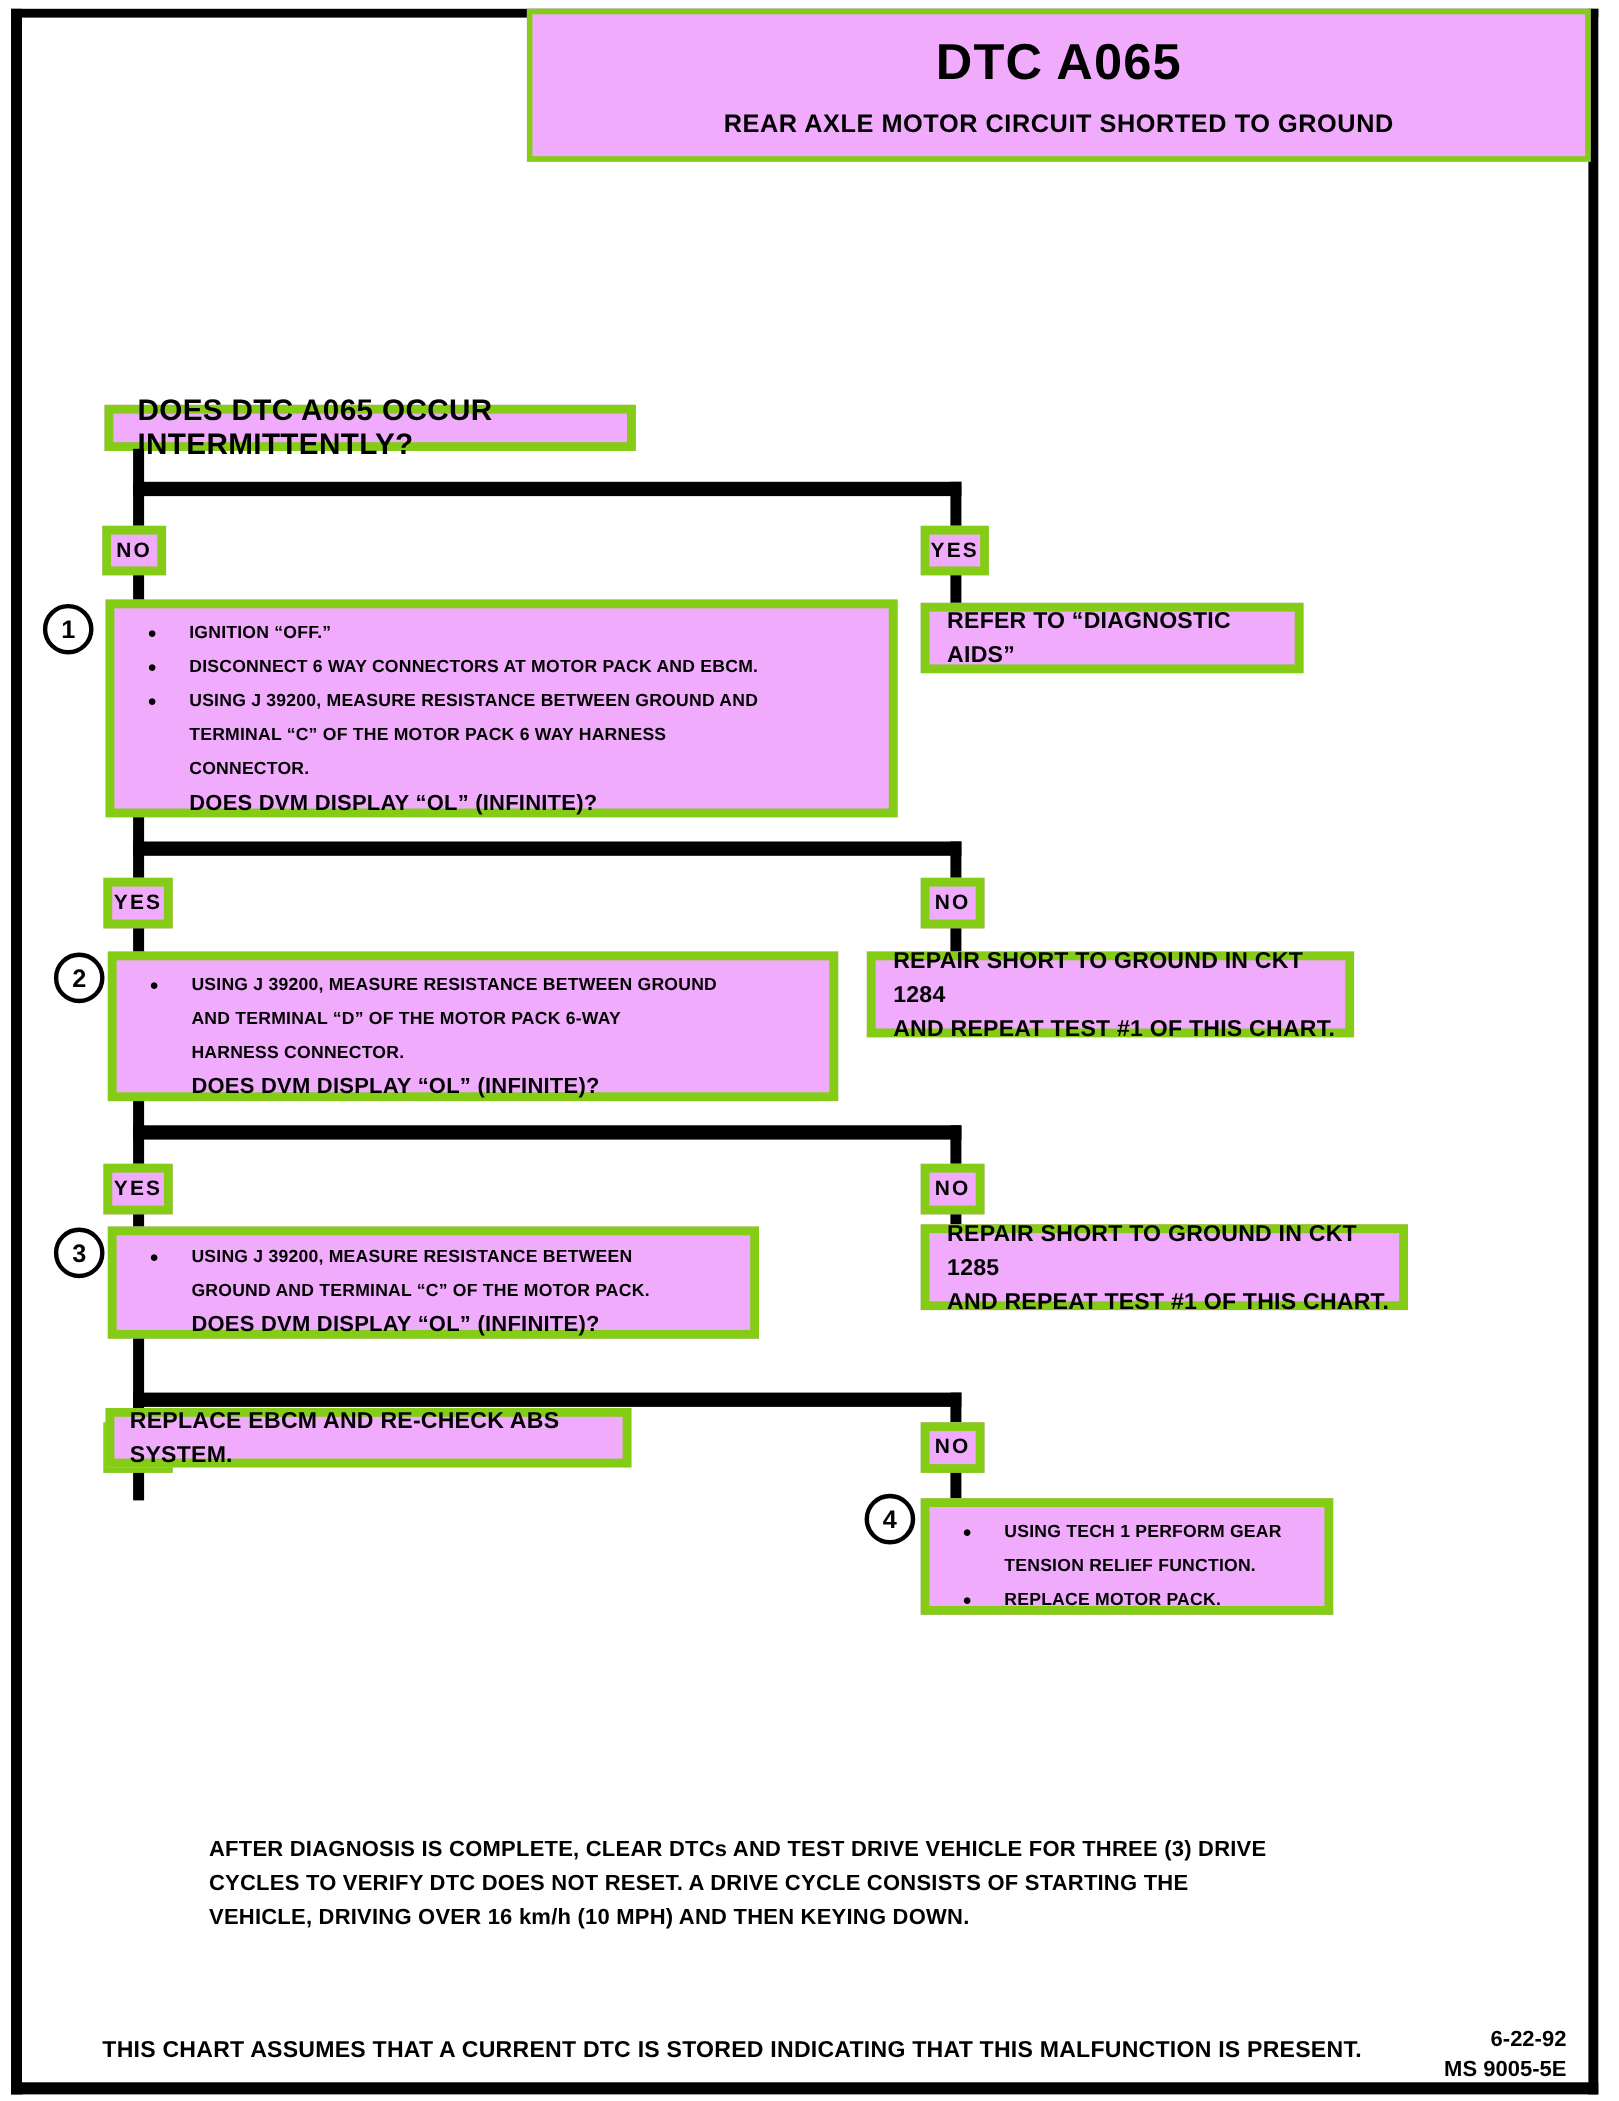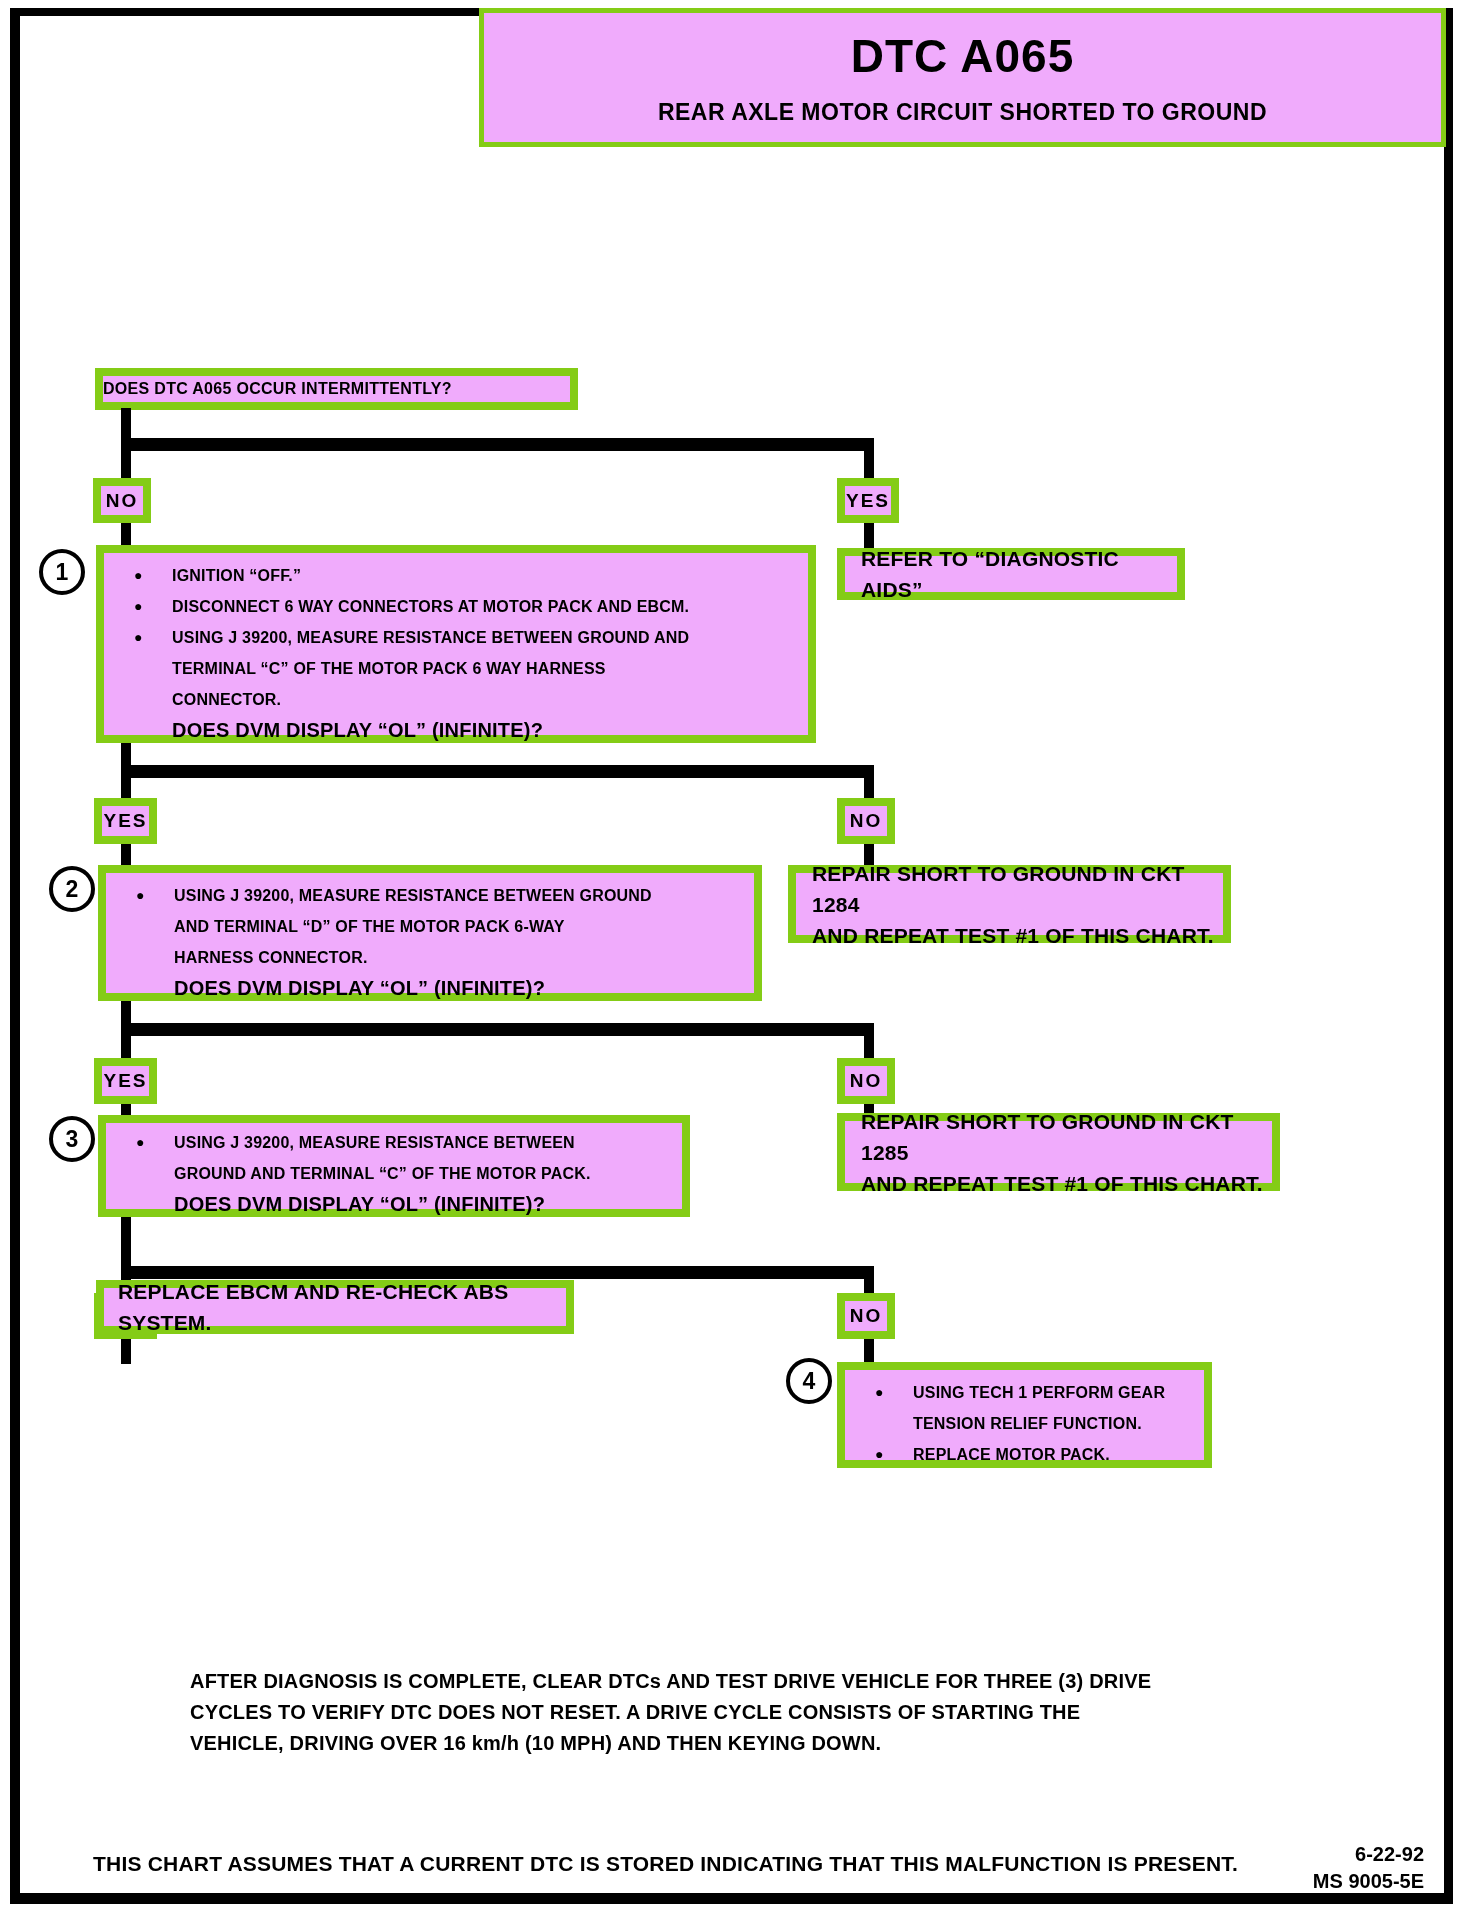--- a/index.html
+++ b/index.html
@@ -3,21 +3,21 @@
 <meta charset="utf-8">
 <style>
   html,body{margin:0;padding:0;background:#ffffff;}
   .page{position:relative;width:1472px;height:1910px;background:#ffffff;
         font-family:"Liberation Sans",sans-serif;font-weight:bold;color:#000;overflow:hidden;}
   .line{position:absolute;background:#000;}
   .box{position:absolute;box-sizing:border-box;border:8px solid #84cc16;background:#f0abfc;}
   .titlebox{border-width:5px;display:flex;flex-direction:column;justify-content:space-evenly;align-items:center;}
   .t1{font-size:46px;letter-spacing:1px;}
   .t2{font-size:23px;letter-spacing:0.5px;white-space:nowrap;}
-  .qbox{display:flex;align-items:center;font-size:16px;letter-spacing:0.3px;}
+  .qbox{display:flex;align-items:center;padding-left:22px;font-size:27px;letter-spacing:0.3px;}
   .lbl{display:flex;align-items:center;justify-content:center;font-size:19px;letter-spacing:2px;}
   .step{padding-top:7px;}
   .brow{display:flex;padding-left:30px;}
   .bmark{flex:0 0 38px;font-size:14px;line-height:31px;}
   .btext{flex:1;font-size:16px;line-height:31px;white-space:pre-line;padding-right:16px;letter-spacing:0.2px;}
   .bq{margin-left:68px;font-size:20px;line-height:31px;letter-spacing:0.2px;}
   .action{display:flex;align-items:center;padding-left:16px;font-size:21px;line-height:31px;white-space:pre-line;letter-spacing:0.2px;}
   .circle{position:absolute;box-sizing:border-box;width:46px;height:46px;border:4px solid #000;border-radius:50%;
           background:#fff;display:flex;align-items:center;justify-content:center;font-size:23px;}
   .note{position:absolute;font-size:20px;line-height:31px;white-space:pre-line;letter-spacing:0.2px;}
@@ -63,21 +63,21 @@
     <div class="brow">
       <span class="bmark">●</span>
       <span class="btext">USING J 39200, MEASURE RESISTANCE BETWEEN GROUND AND
 TERMINAL “C” OF THE MOTOR PACK 6 WAY HARNESS
 CONNECTOR.</span>
     </div>
     <div class="bq">DOES DVM DISPLAY “OL” (INFINITE)?</div>
   </div>
   <div class="circle" style="left:39px;top:549px;">1</div>
 
-  <div class="box action" style="left:837px;top:548px;width:348px;height:52px;">REFER TO “DIAGNOSTIC AIDS”</div>
+  <div class="box action" style="left:837px;top:548px;width:348px;height:64px;">REFER TO “DIAGNOSTIC AIDS”</div>
 
   <div class="line" style="left:121px;top:743px;width:10px;height:55px;"></div>
   <div class="line" style="left:121px;top:765px;width:753px;height:13px;"></div>
   <div class="line" style="left:864px;top:765px;width:10px;height:33px;"></div>
 
   <div class="box lbl" style="left:94px;top:798px;width:63px;height:46px;">YES</div>
   <div class="box lbl" style="left:837px;top:798px;width:58px;height:46px;">NO</div>
 
   <div class="line" style="left:121px;top:844px;width:10px;height:23px;"></div>
   <div class="line" style="left:864px;top:844px;width:10px;height:23px;"></div>

